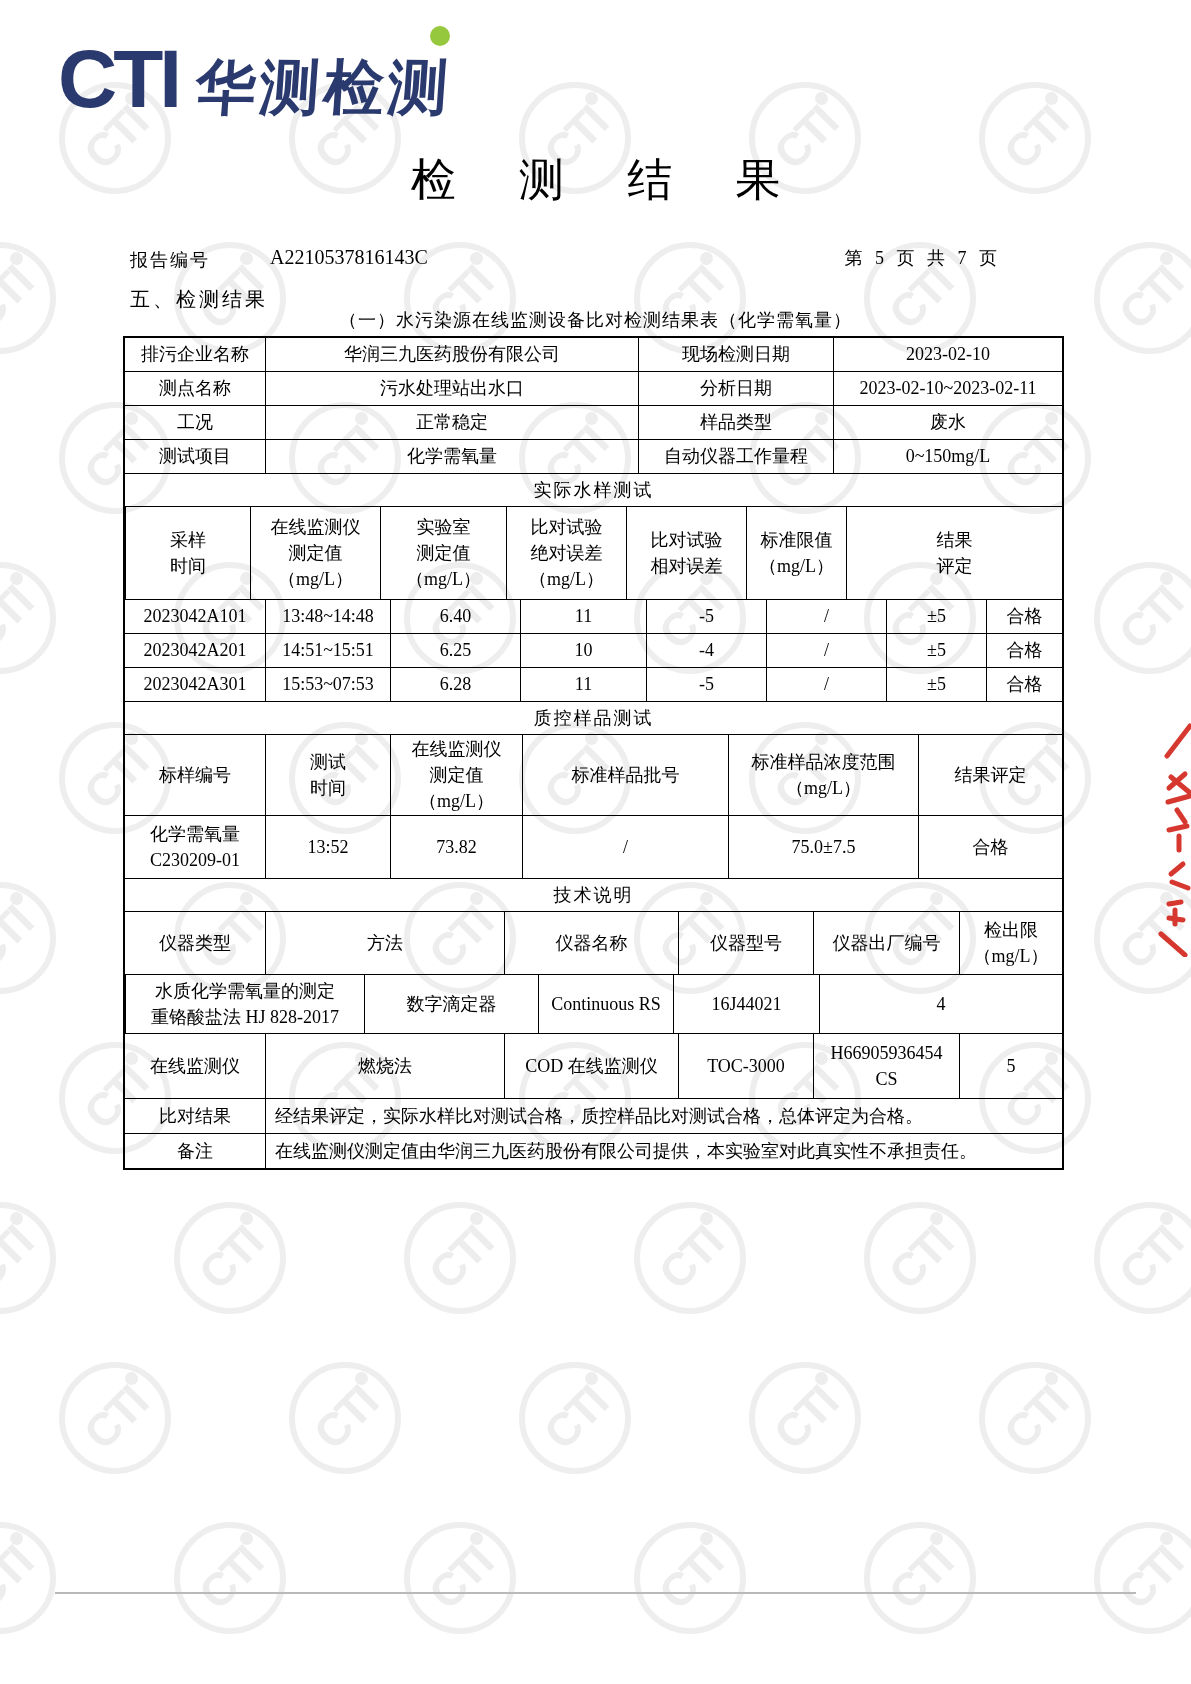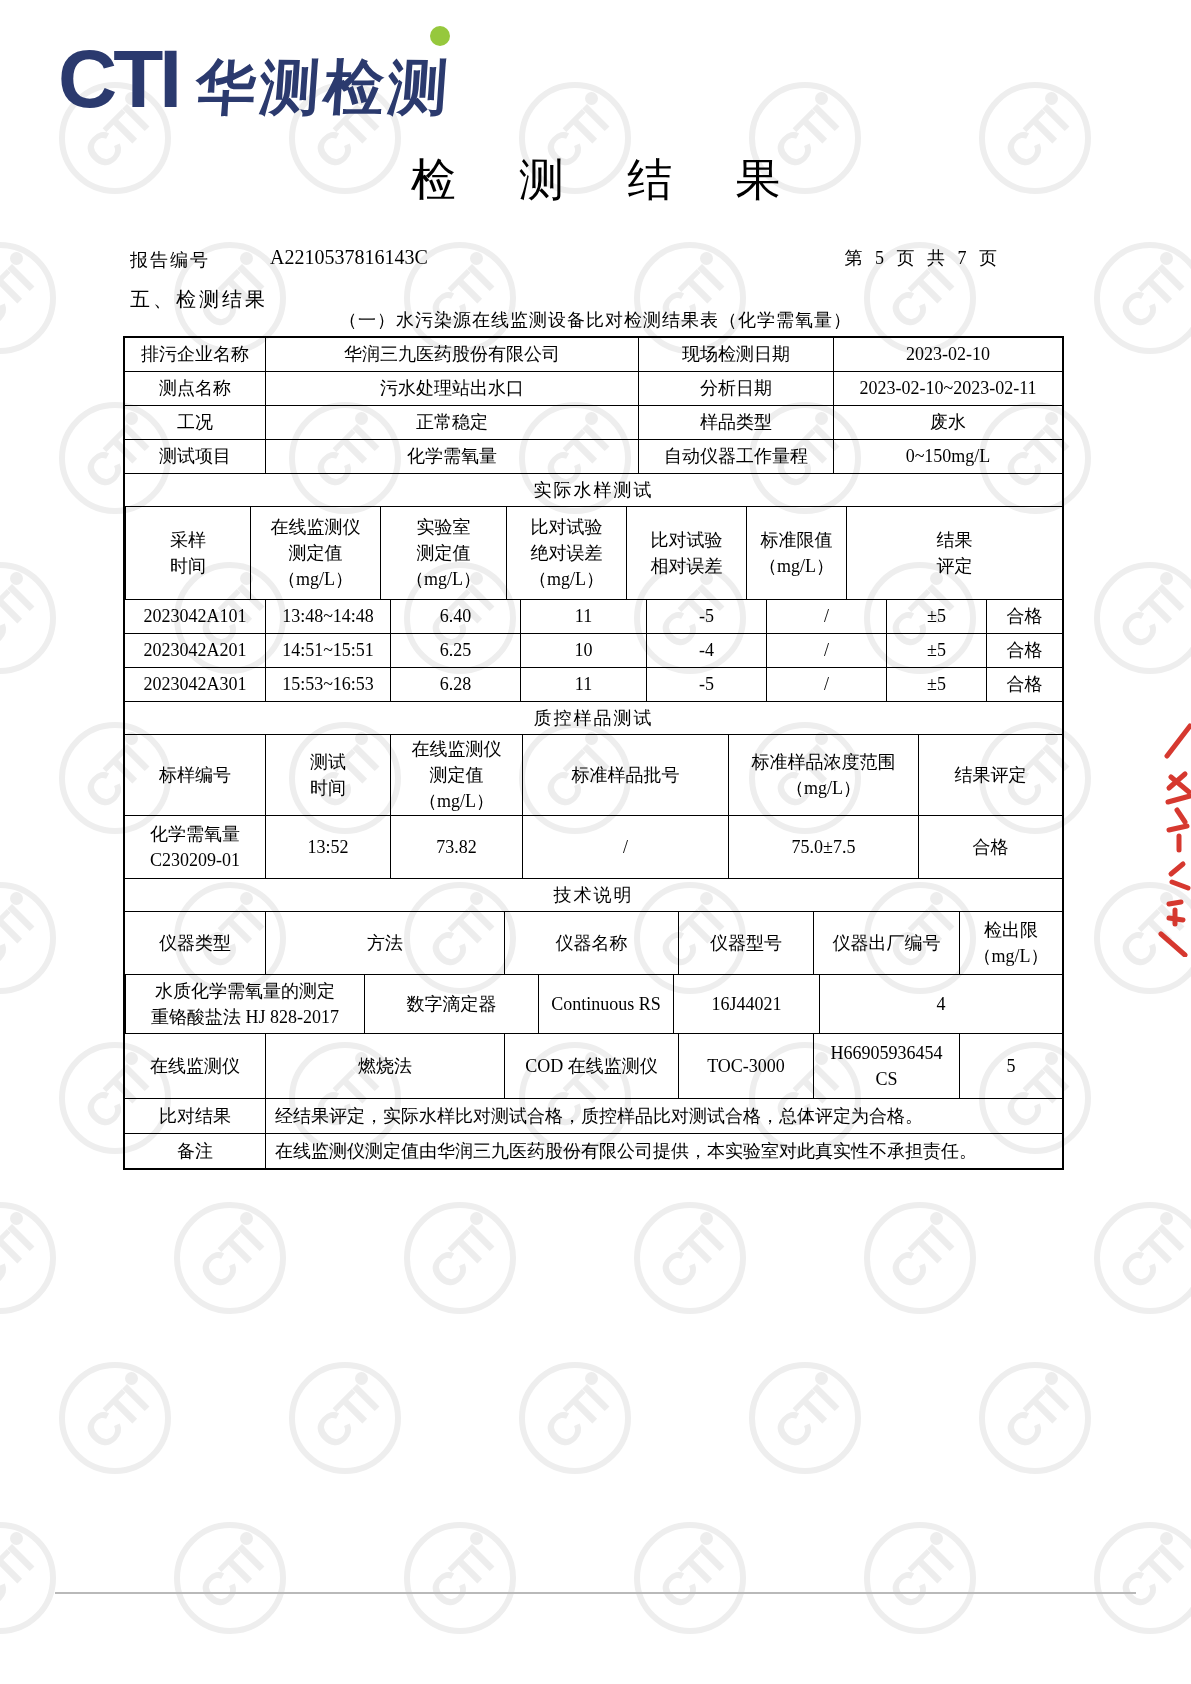--- a/index.html
+++ b/index.html
@@ -376,21 +376,21 @@
         <div class="td cs1 h33">14:51~15:51</div>
         <div class="td cs2 h33">6.25</div>
         <div class="td cs3 h33">10</div>
         <div class="td cs4 h33">-4</div>
         <div class="td cs5 h33">/</div>
         <div class="td cs6 h33">±5</div>
         <div class="td flex h33">合格</div>
       </div>
       <div class="tr">
         <div class="td cf cs0 h33">2023042A301</div>
-        <div class="td cs1 h33">15:53~16:53</div>
+        <div class="td cs1 h33">15:53~07:53</div>
         <div class="td cs2 h33">6.28</div>
         <div class="td cs3 h33">11</div>
         <div class="td cs4 h33">-5</div>
         <div class="td cs5 h33">/</div>
         <div class="td cs6 h33">±5</div>
         <div class="td flex h33">合格</div>
       </div>
 
       <div class="tr sect">质控样品测试</div>
       <div class="tr">

